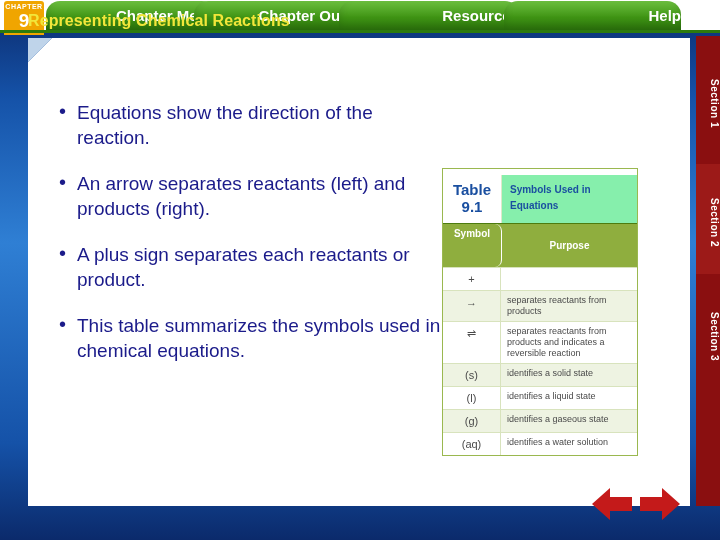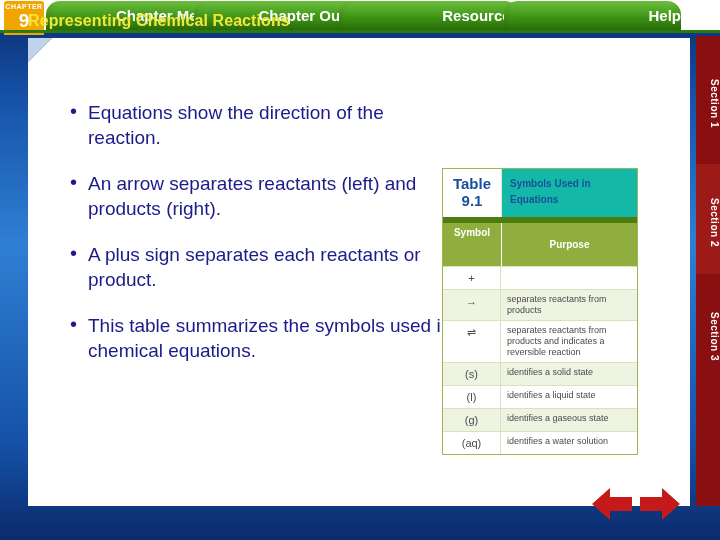--- a/index.html
+++ b/index.html
@@ -131,21 +131,21 @@
     font-size: 16px;
     font-weight: bold;
     color: #f2e63a;
     font-family: "Liberation Sans", sans-serif;
     letter-spacing: 0.1px;
     text-align: center;
   }
 
   .bullets {
     position: absolute;
-    left: 32px; top: 62px;
+    left: 21px; top: 62px;
     width: 400px;
   }
   .bullet {
     position: relative;
     color: #1b1b8a;
     font-size: 19px;
     line-height: 25px;
     margin-bottom: 21px;
     padding-left: 28px;
   }
@@ -163,22 +163,23 @@
     position: absolute;
     left: 414px; top: 130px;
     width: 196px;
     border: 1px solid #9ab84f;
     box-sizing: border-box;
     font-size: 9px;
     background: #ffffff;
   }
   .ti-header {
     display: flex;
-    background: #14b8a6;
-    border-bottom: 6px solid #4d7c0f;
+    background: #86efac;
+    border-bottom: 1px solid #4d7c0f;
+    margin-top: 6px;
   }
   .ti-header .ti-num {
     width: 58px;
     background: #ffffff;
     color: #1a4fa0;
     font-weight: bold;
     font-size: 15px;
     text-align: center;
     padding: 6px 0 8px 0;
     line-height: 17px;
@@ -197,20 +198,21 @@
     background: #8fae3e;
     color: #ffffff;
     font-weight: bold;
     font-size: 10px;
   }
   .ti-subhead .c1 {
     width: 58px;
     text-align: center;
     padding: 4px 0;
     border-right: 1px solid #ffffff;
+    border-radius: 7px;
   }
   .ti-subhead .c2 {
     flex: 1;
     text-align: center;
     padding: 16px 0;
   }
   .ti-row {
     display: flex;
     border-top: 1px solid #d8e3bd;
     min-height: 20px;

